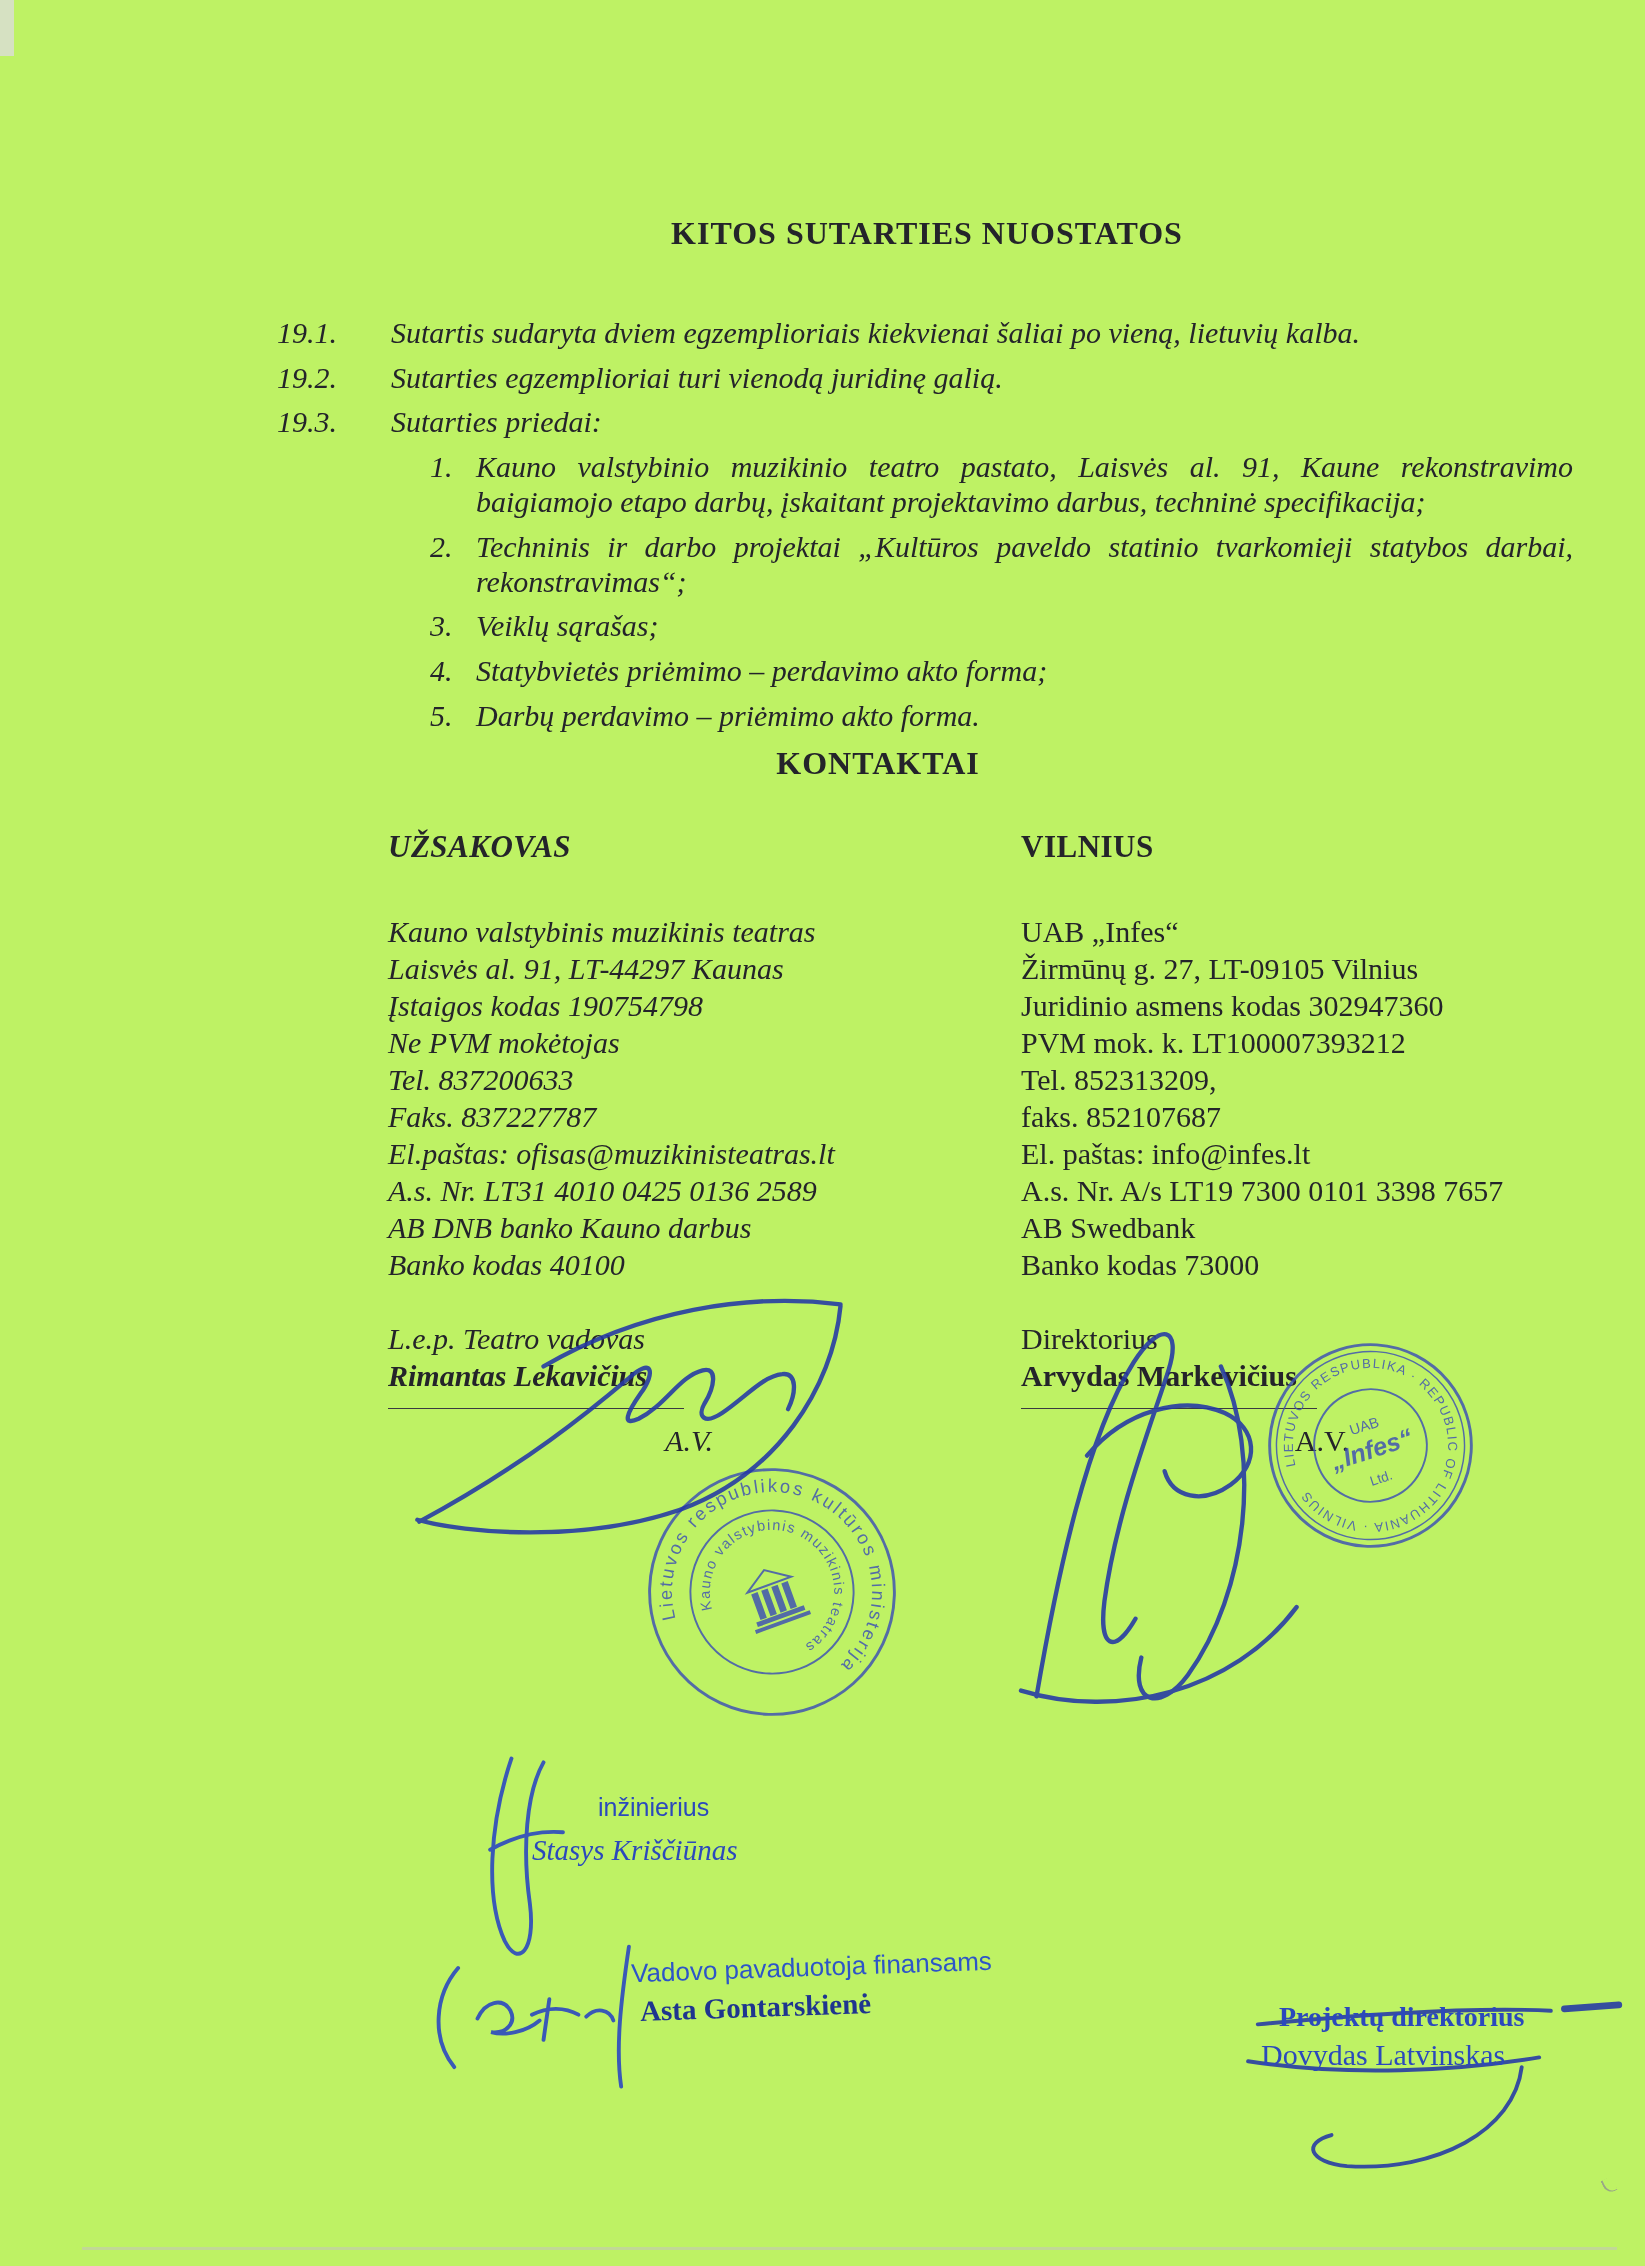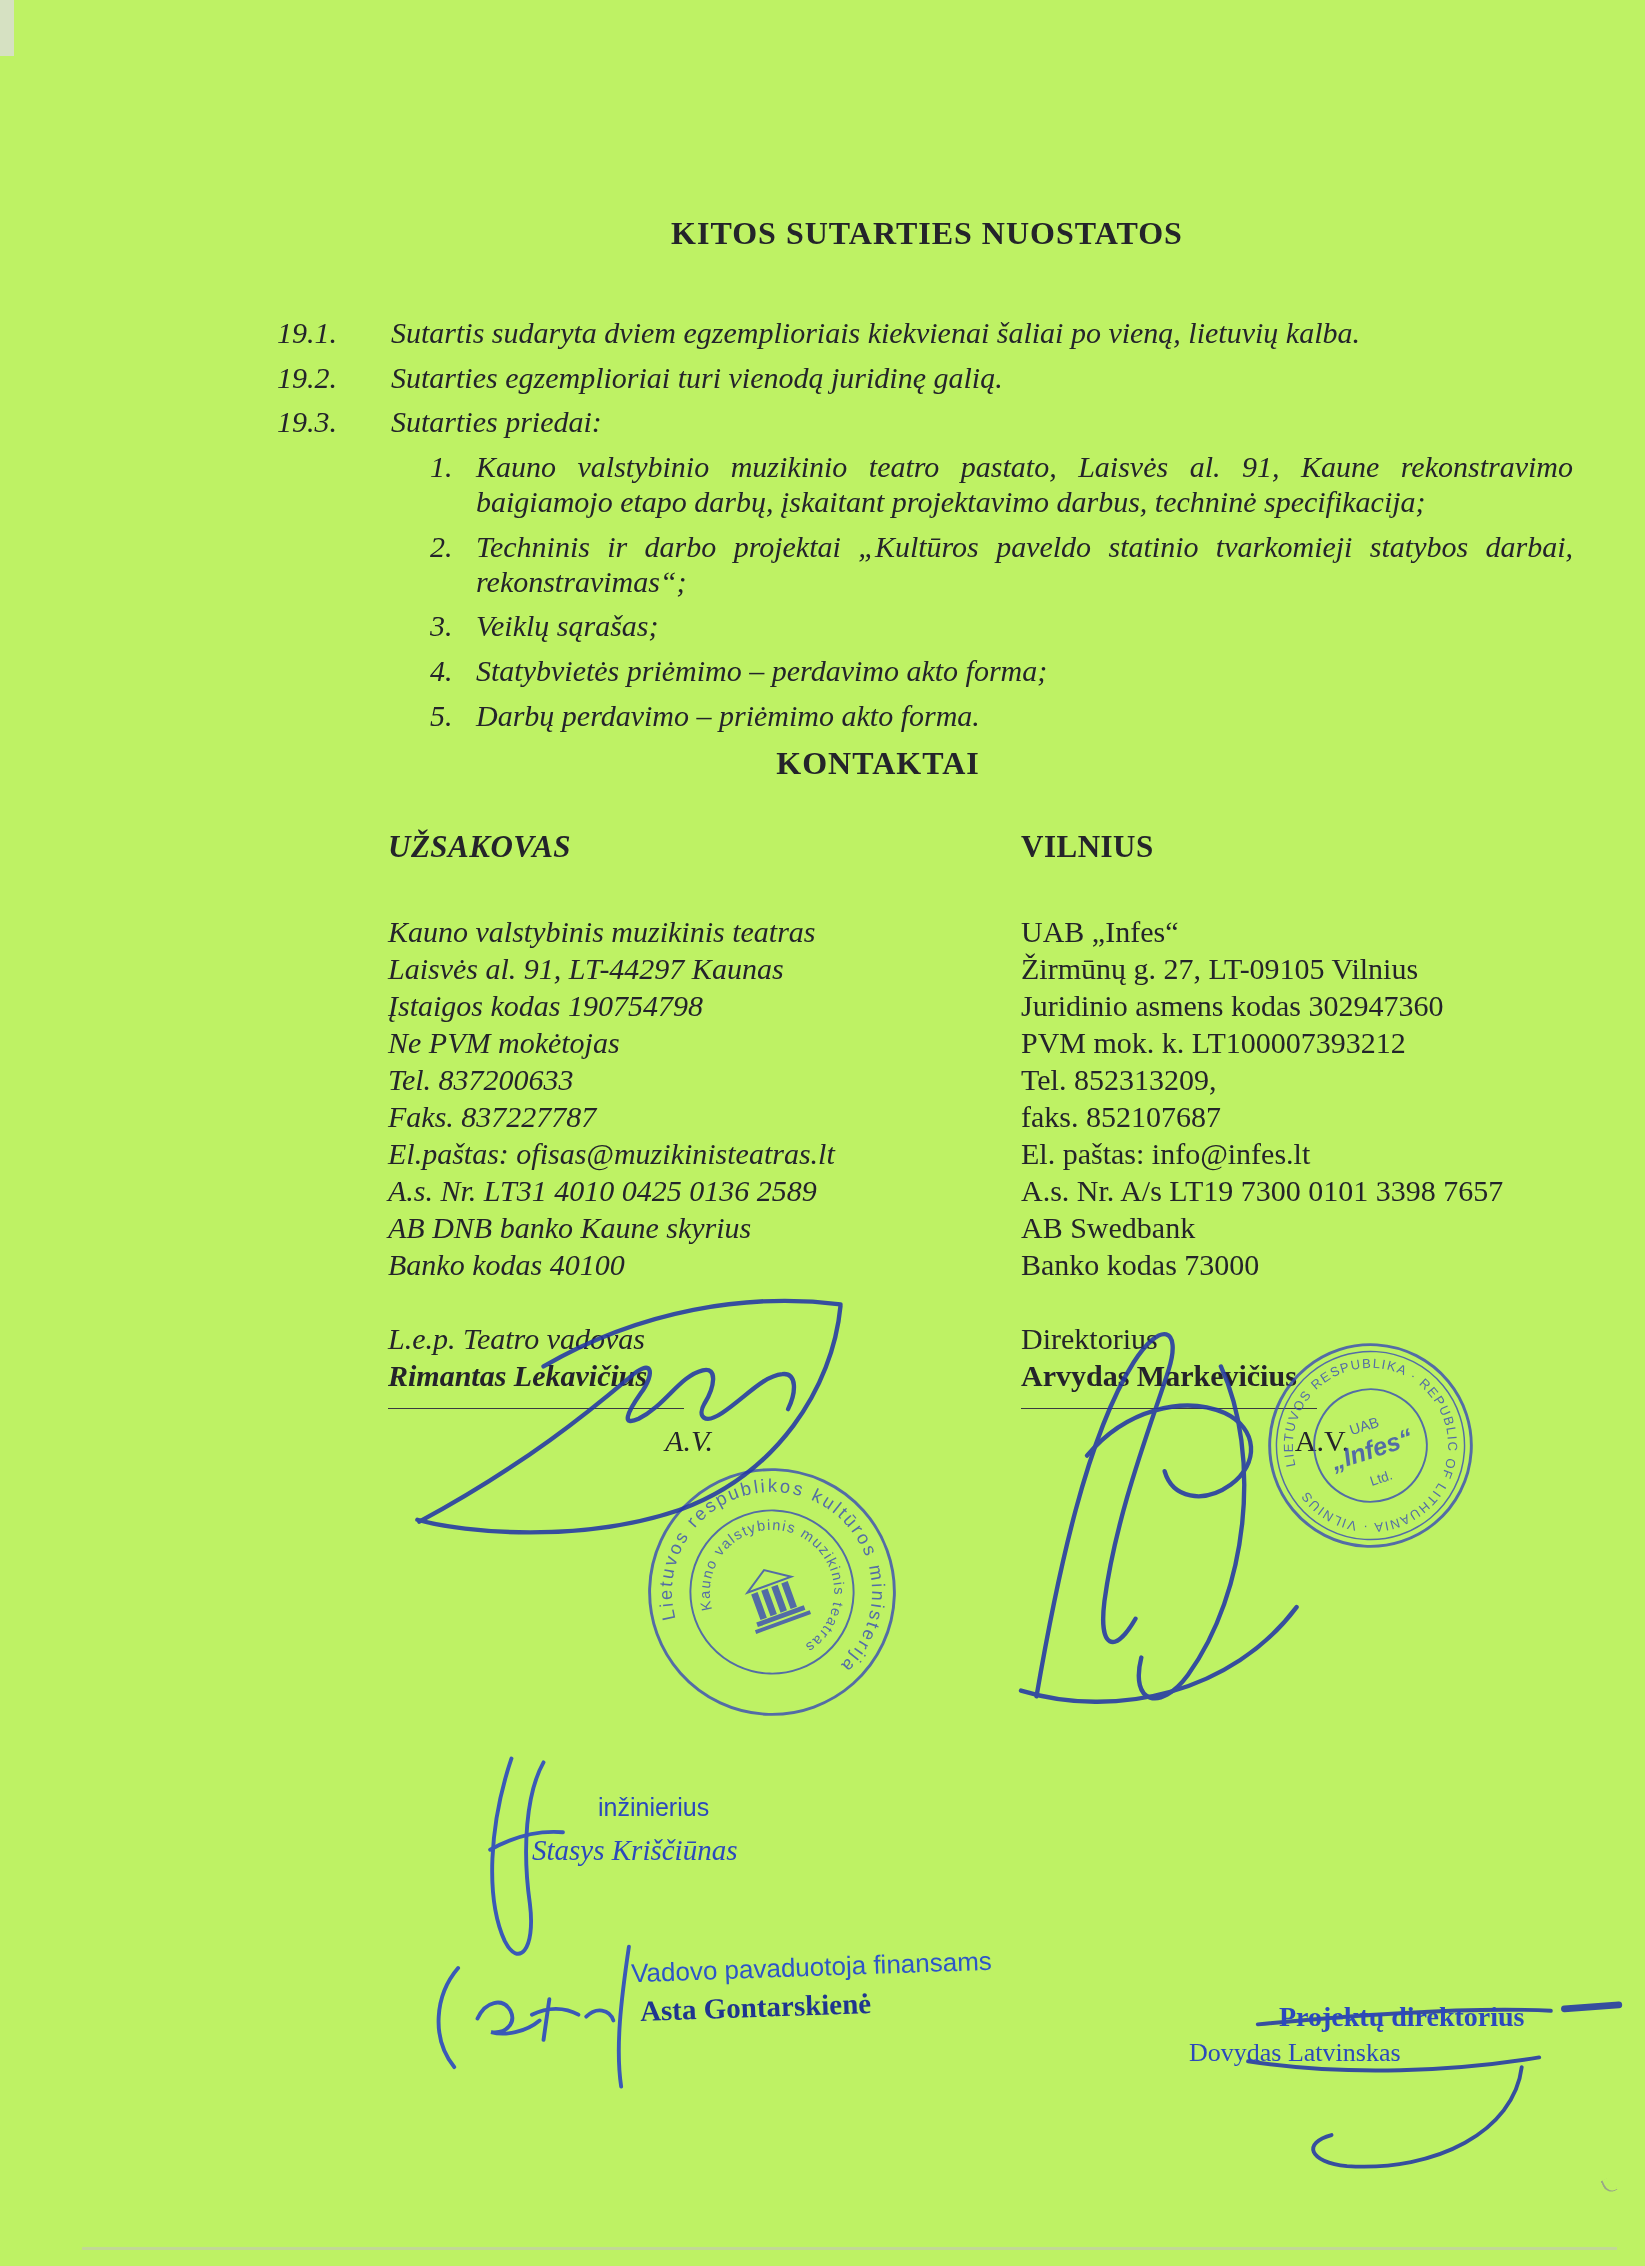--- a/index.html
+++ b/index.html
@@ -51,21 +51,21 @@
   .stamp-infes { left:1259px; top:1334px; }
 
   .ink-overlay { position:absolute; left:0; top:0; width:1646px; height:2267px; pointer-events:none; }
 
   .bottom-signer { position:absolute; color:#2b49bc; }
   .eng-role { left:598px; top:1793px; font-family:"Liberation Sans", sans-serif; font-weight:normal; font-size:25px; }
   .eng-name { left:532px; top:1834px; font-style:italic; font-size:29px; }
   .fin-role { left:631px; top:1952px; font-family:"Liberation Sans", sans-serif; font-size:26px; color:#2d55c8; transform:rotate(-2deg); }
   .fin-name { left:640px; top:1991px; font-weight:bold; font-size:29px; color:#1f358f; transform:rotate(-2deg); }
   .proj-role { left:1279px; top:2001px; font-weight:bold; font-size:28px; }
-  .proj-name { left:1189px; top:2038px; font-size:26px; }
+  .proj-name { left:1261px; top:2038px; font-size:30px; }
 </style>
 </head>
 <body>
 
 <div class="page">
 
   <div class="corner-smudge"></div>
   <div class="bottom-edge"></div>
   <div class="stray-mark"></div>
 
@@ -115,21 +115,21 @@
     <div class="contact-heading">UŽSAKOVAS</div>
     <div class="contact-lines">
       <div class="cline">Kauno valstybinis muzikinis teatras</div>
       <div class="cline">Laisvės al. 91, LT-44297 Kaunas</div>
       <div class="cline">Įstaigos kodas 190754798</div>
       <div class="cline">Ne PVM mokėtojas</div>
       <div class="cline">Tel. 837200633</div>
       <div class="cline">Faks. 837227787</div>
       <div class="cline">El.paštas: ofisas@muzikinisteatras.lt</div>
       <div class="cline">A.s. Nr. LT31 4010 0425 0136 2589</div>
-      <div class="cline">AB DNB banko Kaune skyrius</div>
+      <div class="cline">AB DNB banko Kauno darbus</div>
       <div class="cline">Banko kodas 40100</div>
     </div>
     <div class="signer-role">L.e.p. Teatro vadovas</div>
     <div class="signer-name">Rimantas Lekavičius</div>
     <div class="sig-rule"></div>
     <div class="seal-label">A.V.</div>
   </div>
 
   <div class="contact-col right">
     <div class="contact-heading">VILNIUS</div>

